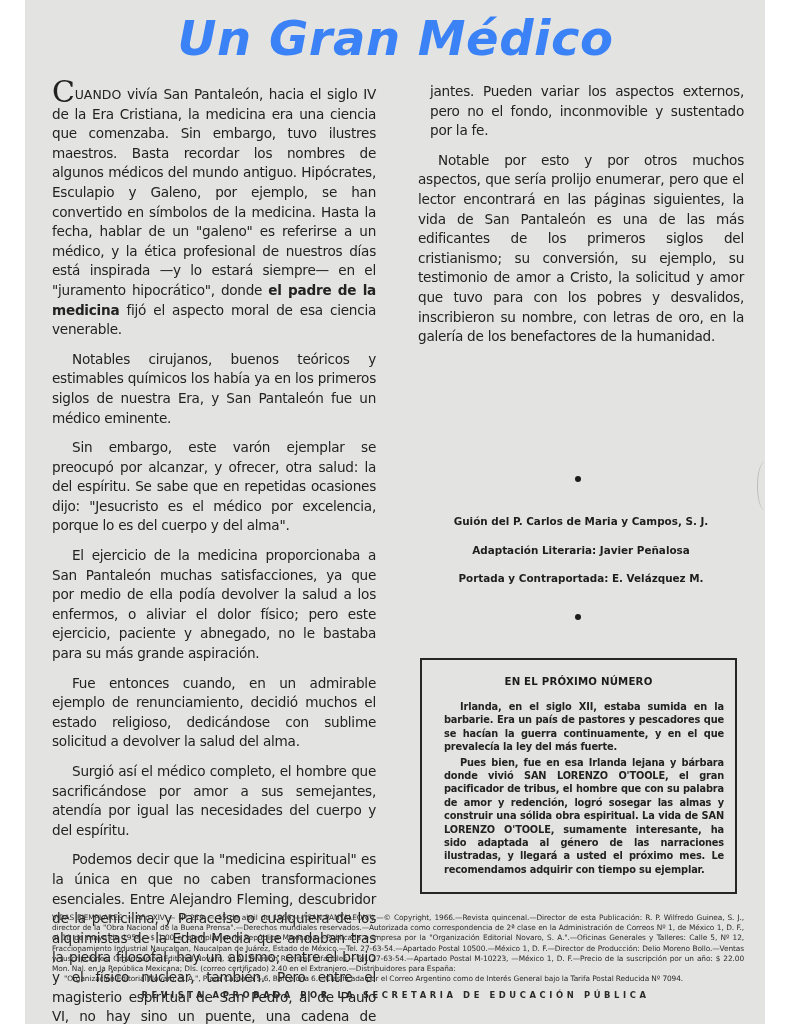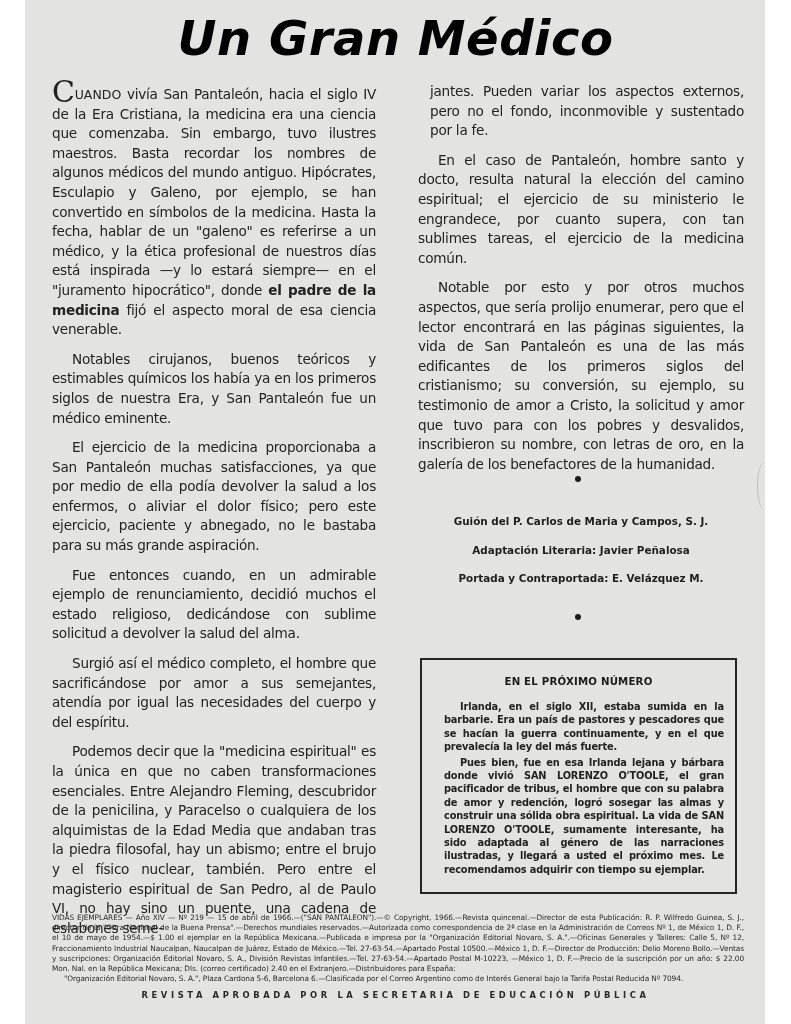--- a/index.html
+++ b/index.html
@@ -7,21 +7,21 @@
     width: 791px; height: 1024px; background: #ffffff; position: relative; overflow: hidden;
     font-family: "DejaVu Sans", sans-serif; color: #1c1c1c;
   }
   .paper {
     position: absolute; left: 25px; top: 0; width: 740px; height: 1024px;
     background: #e3e3e1;
   }
   .title {
     position: absolute; left: 0; top: 4px; width: 791px; text-align: center;
     font-family: "DejaVu Sans", sans-serif; font-weight: bold; font-style: italic;
-    font-size: 48px; letter-spacing: 0.5px; color: #000000; line-height: 68px;
+    font-size: 48px; letter-spacing: 0.5px; color: #3b82f6; line-height: 68px;
   }
   .col {
     position: absolute; font-family: "DejaVu Sans", sans-serif;
     font-size: 13.6px; line-height: 19.6px; text-align: justify; color: #222;
     letter-spacing: -0.25px;
   }
   .col-left { left: 52px; top: 82px; width: 324px; }
   .col-right { left: 418px; top: 82px; width: 326px; }
   .col p { margin: 0 0 10px 0; text-indent: 20px; }
   .col p.first { text-indent: 0; }
@@ -67,29 +67,29 @@
 </head>
 <body>
 
 <div class="paper"></div>
 
 <h1 class="title" style="margin:0;">Un Gran Médico</h1>
 
 <div class="col col-left">
   <p class="first"><span class="dropcap">C</span><span class="smallcaps">UANDO</span><span> vivía San Pantaleón, hacia el siglo IV de la Era Cristiana, la medicina era una ciencia que comenzaba. Sin embargo, tuvo ilustres maestros. Basta recordar los nombres de algunos médicos del mundo antiguo. Hipócrates, Esculapio y Galeno, por ejemplo, se han convertido en símbolos de la medicina. Hasta la fecha, hablar de un "galeno" es referirse a un médico, y la ética profesional de nuestros días está inspirada —y lo estará siempre— en el "juramento hipocrático", donde </span><span class="b">el padre de la medicina</span><span> fijó el aspecto moral de esa ciencia venerable.</span></p>
   <p>Notables cirujanos, buenos teóricos y estimables químicos los había ya en los primeros siglos de nuestra Era, y San Pantaleón fue un médico eminente.</p>
+  <p>Sin embargo, este varón ejemplar se preocupó por alcanzar, y ofrecer, otra salud: la del espíritu. Se sabe que en repetidas ocasiones dijo: "Jesucristo es el médico por excelencia, porque lo es del cuerpo y del alma".</p>
   <p>El ejercicio de la medicina proporcionaba a San Pantaleón muchas satisfacciones, ya que por medio de ella podía devolver la salud a los enfermos, o aliviar el dolor físico; pero este ejercicio, paciente y abnegado, no le bastaba para su más grande aspiración.</p>
   <p>Fue entonces cuando, en un admirable ejemplo de renunciamiento, decidió muchos el estado religioso, dedicándose con sublime solicitud a devolver la salud del alma.</p>
   <p>Surgió así el médico completo, el hombre que sacrificándose por amor a sus semejantes, atendía por igual las necesidades del cuerpo y del espíritu.</p>
   <p>Podemos decir que la "medicina espiritual" es la única en que no caben transformaciones esenciales. Entre Alejandro Fleming, descubridor de la penicilina, y Paracelso o cualquiera de los alquimistas de la Edad Media que andaban tras la piedra filosofal, hay un abismo; entre el brujo y el físico nuclear, también. Pero entre el magisterio espiritual de San Pedro, al de Paulo VI, no hay sino un puente, una cadena de eslabones seme-</p>
 </div>
 
 <div class="col col-right">
   <p class="cont">jantes. Pueden variar los aspectos externos, pero no el fondo, inconmovible y sustentado por la fe.</p>
-  <p>En el caso de Pantaleón, hombre santo y docto, resulta natural la elección del camino espiritual; el ejercicio de su ministerio le engrandece, por cuanto supera, con tan sublimes tareas, el ejercicio de la medicina común.</p>
   <p>Notable por esto y por otros muchos aspectos, que sería prolijo enumerar, pero que el lector encontrará en las páginas siguientes, la vida de San Pantaleón es una de las más edificantes de los primeros siglos del cristianismo; su conversión, su ejemplo, su testimonio de amor a Cristo, la solicitud y amor que tuvo para con los pobres y desvalidos, inscribieron su nombre, con letras de oro, en la galería de los benefactores de la humanidad.</p>
 </div>
 
 <div class="bullet" style="left:575px; top:476px;"></div>
 <div class="credits" style="top:515px;">Guión del P. Carlos de Maria y Campos, S. J.</div>
 <div class="credits" style="top:544px;">Adaptación Literaria: Javier Peñalosa</div>
 <div class="credits" style="top:572px;">Portada y Contraportada: E. Velázquez M.</div>
 <div class="bullet" style="left:575px; top:614px;"></div>
 
 <div class="box">

